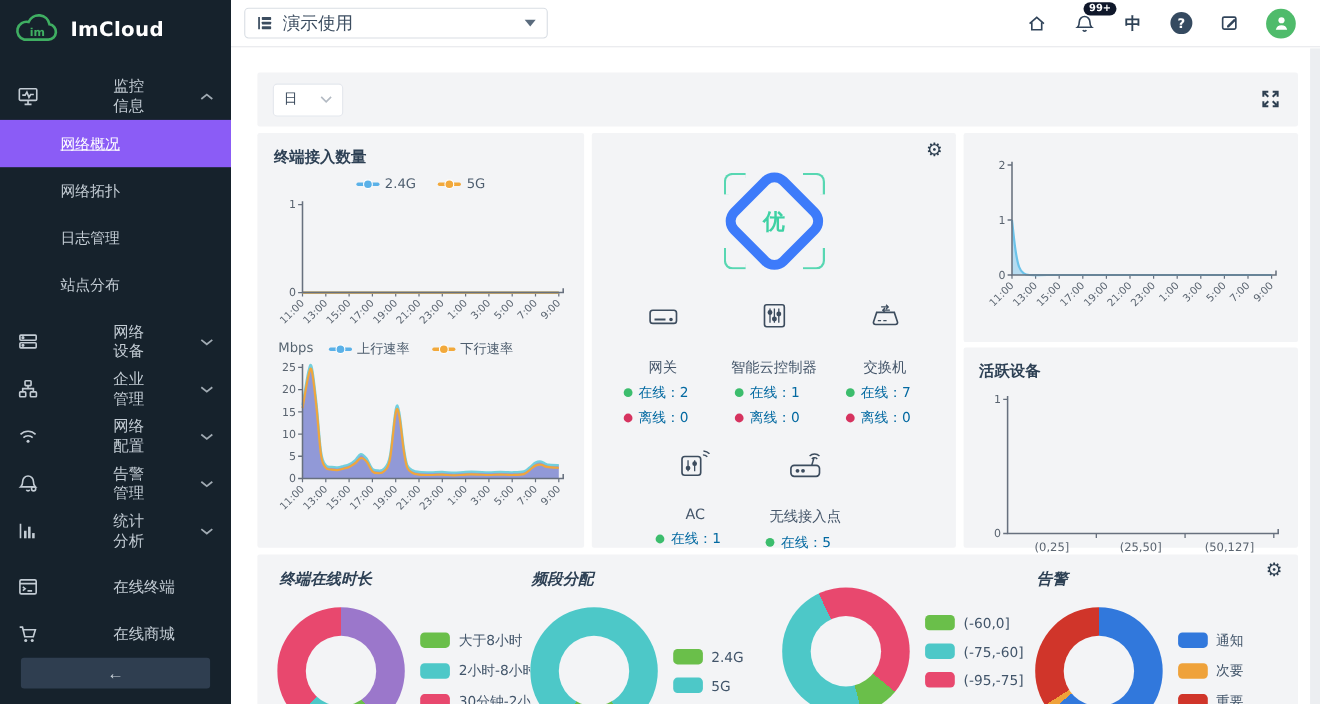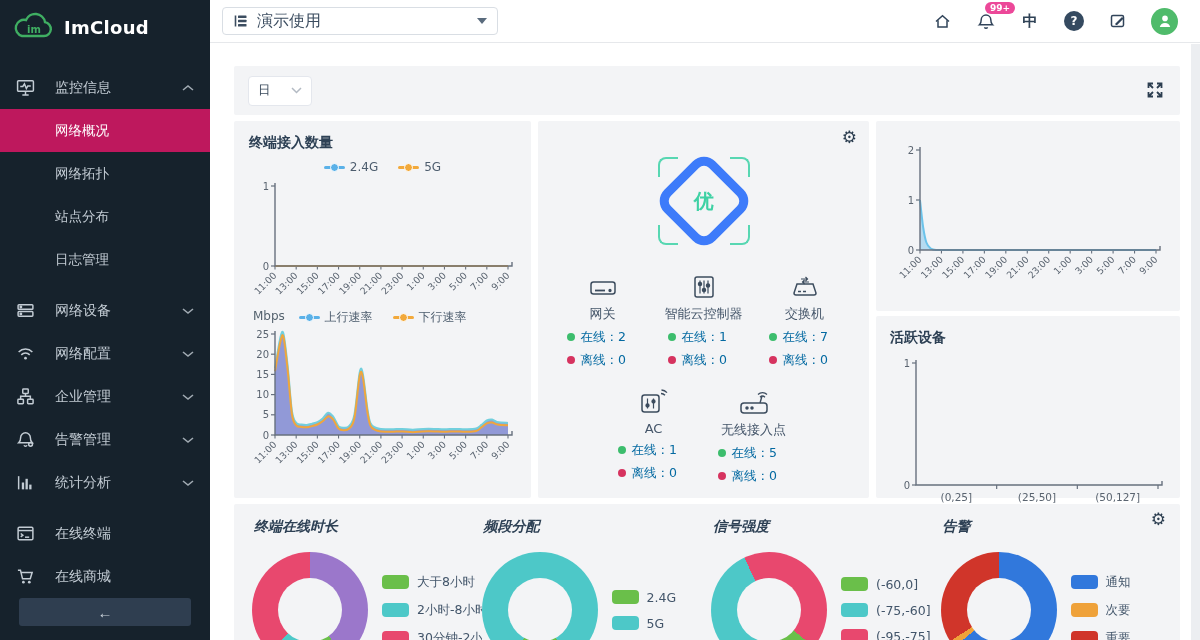--- a/index.html
+++ b/index.html
@@ -6,44 +6,44 @@
   html,body { width:1200px; height:640px; overflow:hidden; background:#fff;
     font-family:"DejaVu Sans","Liberation Sans",sans-serif; }
 
   
   .sidebar { position:absolute; left:0; top:0; width:210px; height:640px;
     background:#16222c; color:#c3ccd4; }
   .logo { display:flex; align-items:center; gap:8px; padding:12px 0 10px 12px; }
   .logo-text { color:#fff; font-size:18px; font-weight:bold; letter-spacing:.3px; }
   .menu { margin-top:14px; }
   .mi { display:flex; align-items:center; height:43px; padding:0 16px; cursor:pointer;
-    font-size:14px; color:#c3ccd4; }
+    font-size:14px; color:#c3ccd4;gap:48px; }
   .mi .ic { width:19px; height:19px; margin-right:20px; flex:0 0 19px; }
   .mi .lbl { flex:1; }
   .mi .chev { width:12px; height:8px; opacity:.8; }
   .sub { display:flex; align-items:center; height:43px; padding-left:55px; font-size:13.5px;
     color:#c3ccd4; cursor:pointer; }
-  .sub.active { background:#be185d; color:#fff; }
+  .sub.active { background:#8b5cf6; color:#fff;text-decoration:underline; }
   .spacer-sm { height:8px; }
   .collapse-btn { position:absolute; bottom:14px; left:19px; width:172px; height:28px;
     background:#2f3e50; border:none; border-radius:3px; color:#cdd5dd; font-size:15px;
     cursor:pointer; }
 
   
   .topbar { position:absolute; left:210px; top:0; width:990px; height:43px; background:#fff;
     border-bottom:1px solid #e6e8eb; display:flex; align-items:center; }
   .org-select { display:flex; align-items:center; width:276px; height:28px; margin-left:12px;
     border:1px solid #d9dee4; border-radius:4px; padding:0 10px; cursor:pointer; }
   .org-select .txt { font-size:16px; color:#3c4d60; margin-left:8px; flex:1; }
   .org-select .caret { width:0; height:0; border-left:5px solid transparent;
     border-right:5px solid transparent; border-top:6px solid #5a6b7d; }
   .top-icons { margin-left:auto; display:flex; align-items:center; gap:22px; padding-right:22px; }
   .tico { position:relative; width:22px; height:22px; display:flex; align-items:center;
     justify-content:center; cursor:pointer; color:#31445a; }
-  .badge { position:absolute; top:-8px; left:10px; background:#ec4899; color:#fff;
+  .badge { position:absolute; top:-8px; left:10px; background:#0f172a; color:#fff;
     font-size:9px; padding:1px 5px; border-radius:8px; font-weight:bold; }
   .lang { font-size:15px; color:#2f4256; font-weight:bold; }
   .help-circle { width:20px; height:20px; border-radius:50%; background:#354a60; color:#fff;
     font-size:12px; font-weight:bold; display:flex; align-items:center; justify-content:center; }
   .avatar { width:27px; height:27px; border-radius:50%; background:#4fbb6b;
     display:flex; align-items:center; justify-content:center; }
 
   
   .content { position:absolute; left:210px; top:44px; width:990px; height:596px; background:#fff; }
   .scrolltrack { position:absolute; right:0; top:0; width:9px; height:596px; background:#eceef1; }
@@ -82,26 +82,26 @@
   .bk.bl { left:0; bottom:0; border-width:0 0 2.5px 2.5px; border-bottom-left-radius:8px; }
   .bk.br { right:0; bottom:0; border-width:0 2.5px 2.5px 0; border-bottom-right-radius:8px; }
   .diamond { position:absolute; left:12px; top:12px; width:72px; height:72px;
     border:9px solid #3d7bfa; border-radius:16px; transform:rotate(45deg);
     display:flex; align-items:center; justify-content:center; }
   .grade { transform:rotate(-45deg); color:#3ed1a4; font-size:20px; font-weight:bold; }
   .dev-grid { margin-top:18px; display:flex; flex-wrap:wrap; justify-content:space-around; }
   .dev { width:100px; text-align:center; margin-bottom:14px; }
   .dev .dico { height:34px; display:flex; align-items:flex-end; justify-content:center;
     color:#3c4c5e; }
-  .dev .dname { font-size:13px; color:#45566a; margin-top:4px; white-space:nowrap; }
+  .dev .dname { font-size:13px; color:#45566a; margin-top:24px; white-space:nowrap; }
   .dev .stat { font-size:12.5px; color:#0369a1; margin-top:6px; text-align:left; padding-left:14px;
     white-space:nowrap; }
   .dot { display:inline-block; width:8px; height:8px; border-radius:50%; margin-right:6px; }
   .dot.on { background:#3cbd6d; } .dot.off { background:#d6335f; }
-  .dev-row2 { display:flex; justify-content:center; padding:0 30px; }
+  .dev-row2 { display:flex; justify-content:flex-start; padding:0 30px; }
 
   
   .row2 { margin-top:6px; height:200px; position:relative; padding:14px 10px 0 18px;
     display:flex; }
   .gearR2 { right:14px; top:7px; }
   .dgroup { width:236px; overflow:hidden; }
   .dgroup .ptitle { margin-left:2px;font-style:italic; }
   .dbody { display:flex; align-items:center; margin-top:16px; gap:14px; }
   .donut { width:116px; height:116px; border-radius:50%; position:relative; flex:0 0 116px; }
   .donut::after { content:""; position:absolute; left:26px; top:26px; width:64px; height:64px;
@@ -138,61 +138,61 @@
         </svg>
     </div>
 
     <div class="sub active">
       <span>网络概况</span>
     </div>
     <div class="sub">
       <span>网络拓扑</span>
     </div>
     <div class="sub">
+      <span>日志管理</span>
+    </div>
+    <div class="sub">
       <span>站点分布</span>
-    </div>
-    <div class="sub">
-      <span>日志管理</span>
     </div>
 
     <div class="spacer-sm"></div>
 
     <div class="mi">
       <svg class="ic" viewBox="0 0 18 18" fill="none" stroke="#c3ccd4" stroke-width="1.4">
         <rect x="2" y="3.5" width="14" height="4.4" rx="0.8"></rect>
         <rect x="2" y="10" width="14" height="4.4" rx="0.8"></rect>
         <circle cx="4.6" cy="5.7" r="0.7" fill="#c3ccd4"></circle>
         <circle cx="4.6" cy="12.2" r="0.7" fill="#c3ccd4"></circle>
       </svg>
       <span class="lbl">网络设备</span>
       <svg class="chev" viewBox="0 0 12 8" fill="none" stroke="#c3ccd4" stroke-width="1.6">
           <polyline points="1,2 6,6 11,2"></polyline>
         </svg>
     </div>
 
     <div class="mi">
       <svg class="ic" viewBox="0 0 18 18" fill="none" stroke="#c3ccd4" stroke-width="1.4">
-        <path d="M2.5 7.5a9.2 9.2 0 0 1 13 0"></path>
-        <path d="M5 10.3a5.6 5.6 0 0 1 8 0"></path>
-        <circle cx="9" cy="13.4" r="1.3" fill="#c3ccd4" stroke="none"></circle>
-      </svg>
-      <span class="lbl">网络配置</span>
-      <svg class="chev" viewBox="0 0 12 8" fill="none" stroke="#c3ccd4" stroke-width="1.6">
-          <polyline points="1,2 6,6 11,2"></polyline>
-        </svg>
-    </div>
-
-    <div class="mi">
-      <svg class="ic" viewBox="0 0 18 18" fill="none" stroke="#c3ccd4" stroke-width="1.4">
         <rect x="6.4" y="2" width="5.2" height="4.2" rx="0.7"></rect>
         <rect x="1.8" y="11.6" width="5.2" height="4.2" rx="0.7"></rect>
         <rect x="11" y="11.6" width="5.2" height="4.2" rx="0.7"></rect>
         <path d="M9 6.2v2.6M4.4 11.6V8.8h9.2v2.8"></path>
       </svg>
       <span class="lbl">企业管理</span>
+      <svg class="chev" viewBox="0 0 12 8" fill="none" stroke="#c3ccd4" stroke-width="1.6">
+          <polyline points="1,2 6,6 11,2"></polyline>
+        </svg>
+    </div>
+
+    <div class="mi">
+      <svg class="ic" viewBox="0 0 18 18" fill="none" stroke="#c3ccd4" stroke-width="1.4">
+        <path d="M2.5 7.5a9.2 9.2 0 0 1 13 0"></path>
+        <path d="M5 10.3a5.6 5.6 0 0 1 8 0"></path>
+        <circle cx="9" cy="13.4" r="1.3" fill="#c3ccd4" stroke="none"></circle>
+      </svg>
+      <span class="lbl">网络配置</span>
       <svg class="chev" viewBox="0 0 12 8" fill="none" stroke="#c3ccd4" stroke-width="1.6">
           <polyline points="1,2 6,6 11,2"></polyline>
         </svg>
     </div>
 
     <div class="mi">
       <svg class="ic" viewBox="0 0 18 18" fill="none" stroke="#c3ccd4" stroke-width="1.4">
         <path d="M9 2.6a4.6 4.6 0 0 1 4.6 4.6c0 3 1 4.2 1.7 4.8H2.7c.7-.6 1.7-1.8 1.7-4.8A4.6 4.6 0 0 1 9 2.6z"></path>
         <path d="M7.6 14.4a1.5 1.5 0 0 0 2.8 0"></path>
         <circle cx="13.8" cy="13.6" r="1.8"></circle>
@@ -600,21 +600,20 @@
               </span>
             <span class="dleg-item">
                 <span class="pill" style="background: rgb(77, 200, 200);"></span>
                 <span>5G</span>
               </span>
           </div>
         </div>
       </div>
 
       <div class="dgroup">
-        <div class="ptitle">信号强度</div>
         <div class="dbody">
           <div class="donut" style="background: conic-gradient(rgb(232, 72, 110) 0%, rgb(232, 72, 110) 36%, rgb(106, 191, 74) 36%, rgb(106, 191, 74) 46%, rgb(77, 200, 200) 46%, rgb(77, 200, 200) 93%, rgb(232, 72, 110) 93%, rgb(232, 72, 110) 100%);"></div>
           <div class="dlegend">
             <span class="dleg-item">
                 <span class="pill" style="background: rgb(106, 191, 74);"></span>
                 <span>(-60,0]</span>
               </span>
             <span class="dleg-item">
                 <span class="pill" style="background: rgb(77, 200, 200);"></span>
                 <span>(-75,-60]</span>

